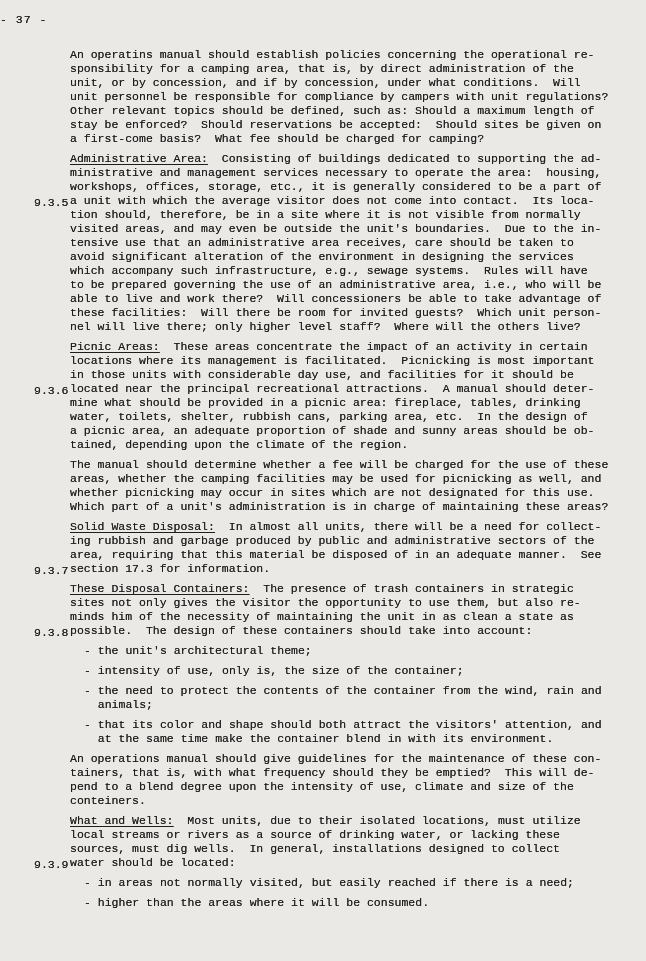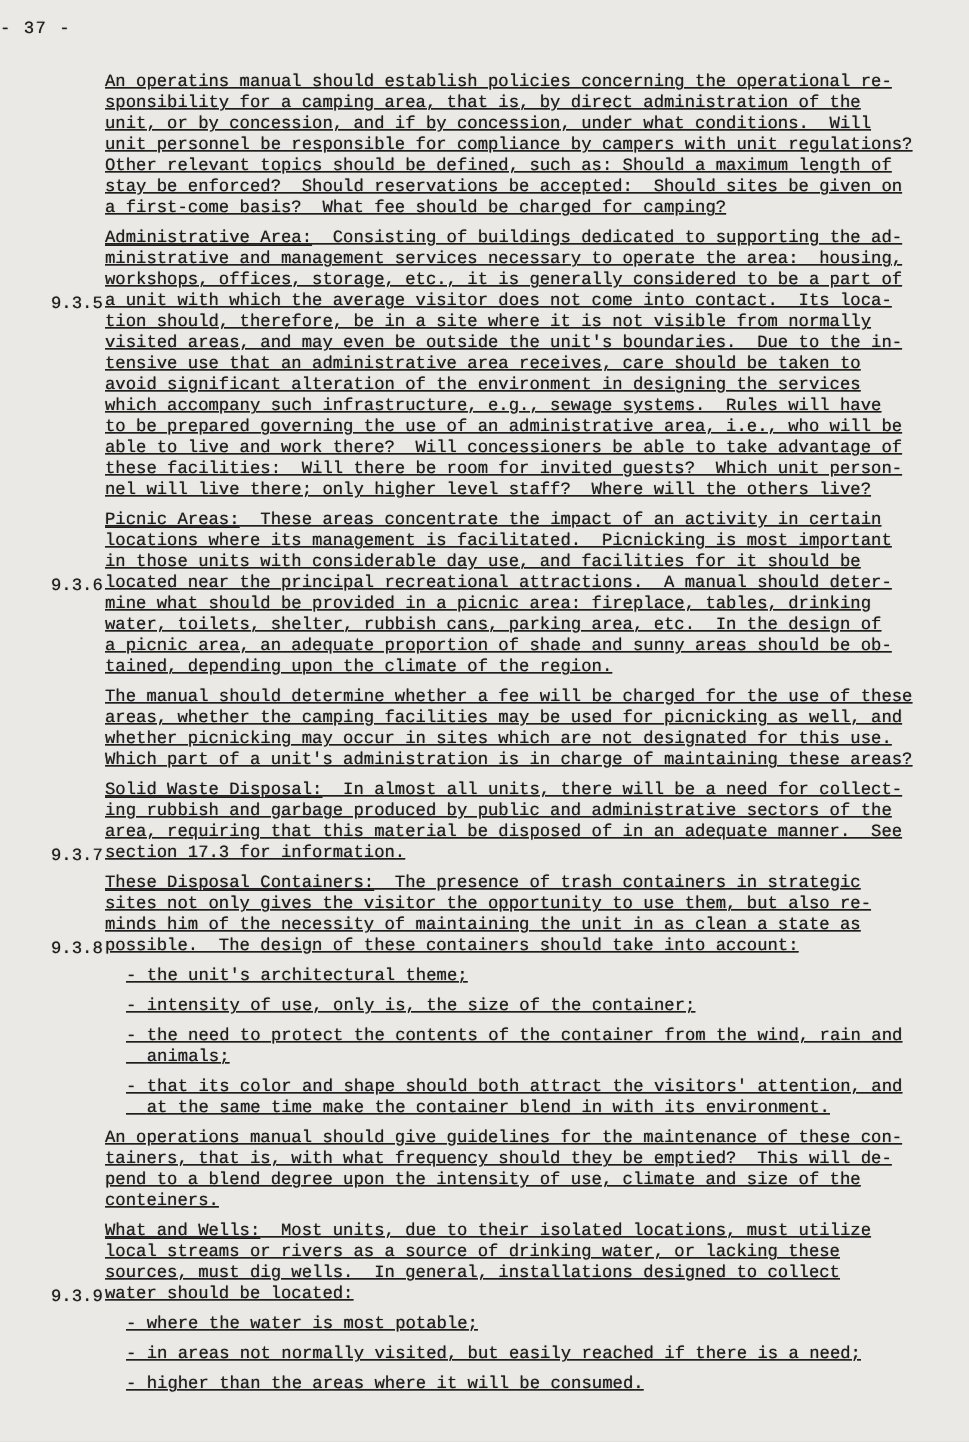--- a/index.html
+++ b/index.html
@@ -20,21 +20,20 @@
     line-height: 14px;
     color: #1e1e1e;
     text-shadow: 0 0 0.6px rgba(25, 25, 25, 0.75);
   }
   .page-number {
     padding-top: 13px;
     letter-spacing: 1px;
   }
   .content {
     margin: 21px 24px 0 70px;
-    text-decoration: underline;
   }
   .block {
     position: relative;
     white-space: pre-wrap;
     margin-bottom: 6px;
   }
   .secnum {
     position: absolute;
     left: -36px;
     top: 0;
@@ -103,17 +102,16 @@
       <div class="block bullet"><span>- that its color and shape should both attract the visitors' attention, and
   at the same time make the container blend in with its environment.</span></div>
       <div class="block paragraph"><span>An operations manual should give guidelines for the maintenance of these con-
 tainers, that is, with what frequency should they be emptied?  This will de-
 pend to a blend degree upon the intensity of use, climate and size of the
 conteiners.</span></div>
       <div class="block section"><span class="secnum">9.3.9</span><span class="heading">What and Wells:</span><span>  Most units, due to their isolated locations, must utilize
 local streams or rivers as a source of drinking water, or lacking these
 sources, must dig wells.  In general, installations designed to collect
 water should be located:</span></div>
-      <div class="block bullet"><span>- where the water is most potable;</span></div>
       <div class="block bullet"><span>- in areas not normally visited, but easily reached if there is a need;</span></div>
       <div class="block bullet"><span>- higher than the areas where it will be consumed.</span></div>
     </div>
 </div>
 
 </body></html>

